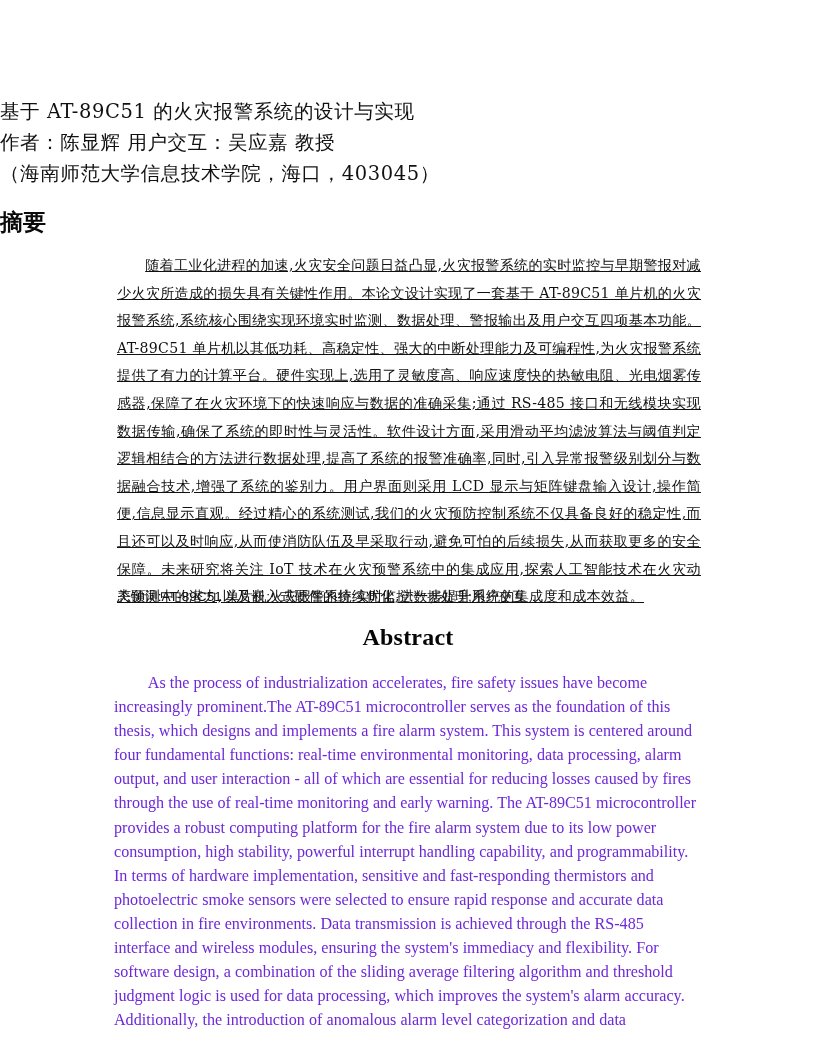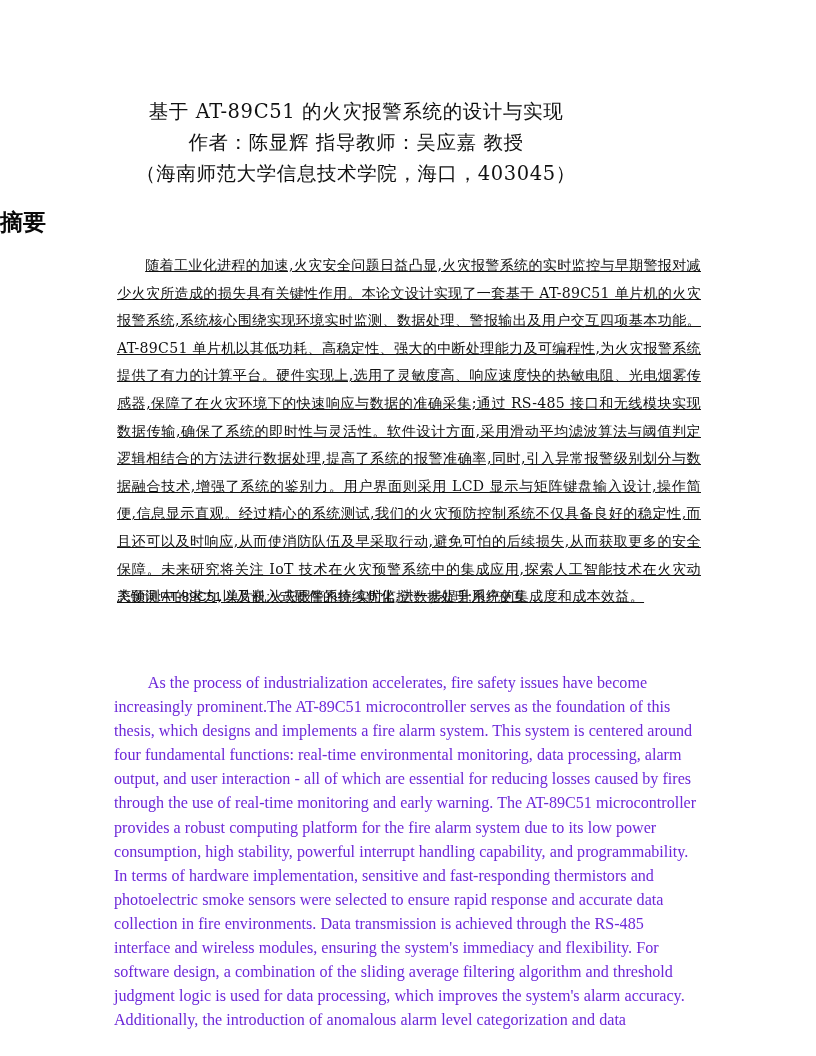--- a/index.html
+++ b/index.html
@@ -23,21 +23,21 @@
     box-sizing: border-box;
     background: #ffffff;
   }
 
   
   .title-block {
     position: absolute;
     left: 0;
     top: 96px;
     width: 712px;
-    text-align: center;
+    text-align: left;
   }
   .title-line {
     font-family: "DejaVu Serif", "Liberation Serif", serif;
     font-size: 19.5px;
     line-height: 31px;
     letter-spacing: 0.6px;
     color: #111111;
     white-space: nowrap;
   }
 
@@ -112,26 +112,27 @@
     word-spacing: 0.1px;
   }
 </style>
 </head>
 <body>
 
 <div class="page">
 
   <div class="title-block">
     <div class="title-line">基于 AT-89C51 的火灾报警系统的设计与实现</div>
-    <div class="title-line">作者：陈显辉 指导教师：吴应嘉 教授</div>
+    <div class="title-line">作者：陈显辉 用户交互：吴应嘉 教授</div>
     <div class="title-line">（海南师范大学信息技术学院，海口，403045）</div>
   </div>
 
   <div class="heading-cn">摘要</div>
 
   <div class="body-cn">随着工业化进程的加速,火灾安全问题日益凸显,火灾报警系统的实时监控与早期警报对减少火灾所造成的损失具有关键性作用。本论文设计实现了一套基于 AT-89C51 单片机的火灾报警系统,系统核心围绕实现环境实时监测、数据处理、警报输出及用户交互四项基本功能。AT-89C51 单片机以其低功耗、高稳定性、强大的中断处理能力及可编程性,为火灾报警系统提供了有力的计算平台。硬件实现上,选用了灵敏度高、响应速度快的热敏电阻、光电烟雾传感器,保障了在火灾环境下的快速响应与数据的准确采集;通过 RS-485 接口和无线模块实现数据传输,确保了系统的即时性与灵活性。软件设计方面,采用滑动平均滤波算法与阈值判定逻辑相结合的方法进行数据处理,提高了系统的报警准确率,同时,引入异常报警级别划分与数据融合技术,增强了系统的鉴别力。用户界面则采用 LCD 显示与矩阵键盘输入设计,操作简便,信息显示直观。经过精心的系统测试,我们的火灾预防控制系统不仅具备良好的稳定性,而且还可以及时响应,从而使消防队伍及早采取行动,避免可怕的后续损失,从而获取更多的安全保障。未来研究将关注 IoT 技术在火灾预警系统中的集成应用,探索人工智能技术在火灾动态预测中的潜力,以及嵌入式硬件的持续优化,进一步提升系统的集成度和成本效益。</div>
 
   <div class="keywords">关键词:AT-89C51 单片机;火灾报警系统;实时监控;数据处理;用户交互</div>
 
+  <div class="heading-en">Abstract</div>
 
   <div class="body-en">As the process of industrialization accelerates, fire safety issues have become increasingly prominent.The AT-89C51 microcontroller serves as the foundation of this thesis, which designs and implements a fire alarm system. This system is centered around four fundamental functions: real-time environmental monitoring, data processing, alarm output, and user interaction - all of which are essential for reducing losses caused by fires through the use of real-time monitoring and early warning. The AT-89C51 microcontroller provides a robust computing platform for the fire alarm system due to its low power consumption, high stability, powerful interrupt handling capability, and programmability. In terms of hardware implementation, sensitive and fast-responding thermistors and photoelectric smoke sensors were selected to ensure rapid response and accurate data collection in fire environments. Data transmission is achieved through the RS-485 interface and wireless modules, ensuring the system's immediacy and flexibility. For software design, a combination of the sliding average filtering algorithm and threshold judgment logic is used for data processing, which improves the system's alarm accuracy. Additionally, the introduction of anomalous alarm level categorization and data</div>
 
 </div>
 
 </body></html>

